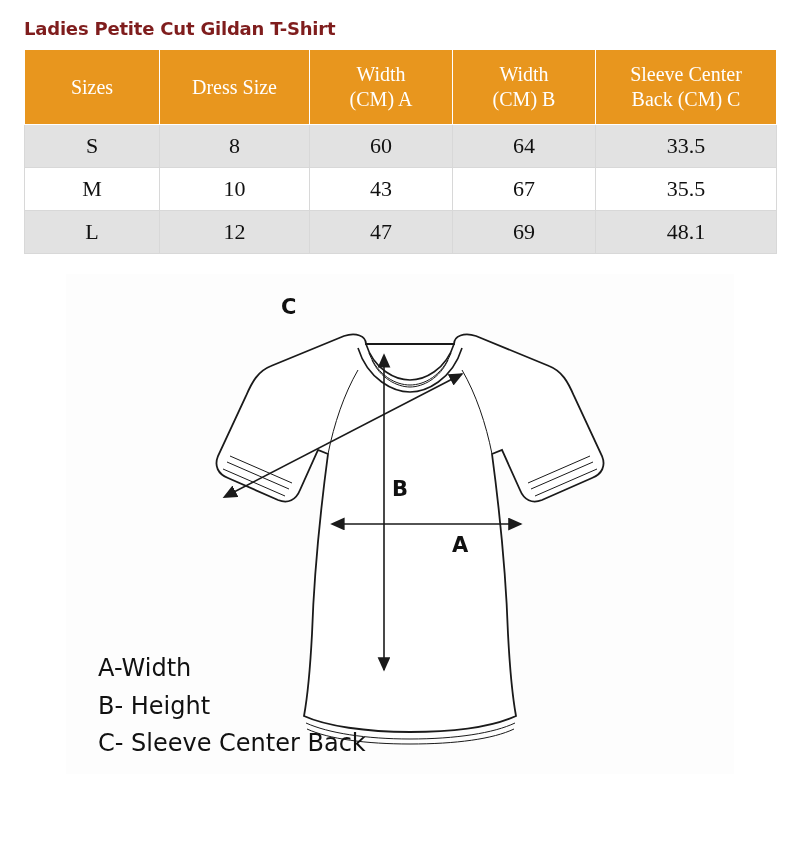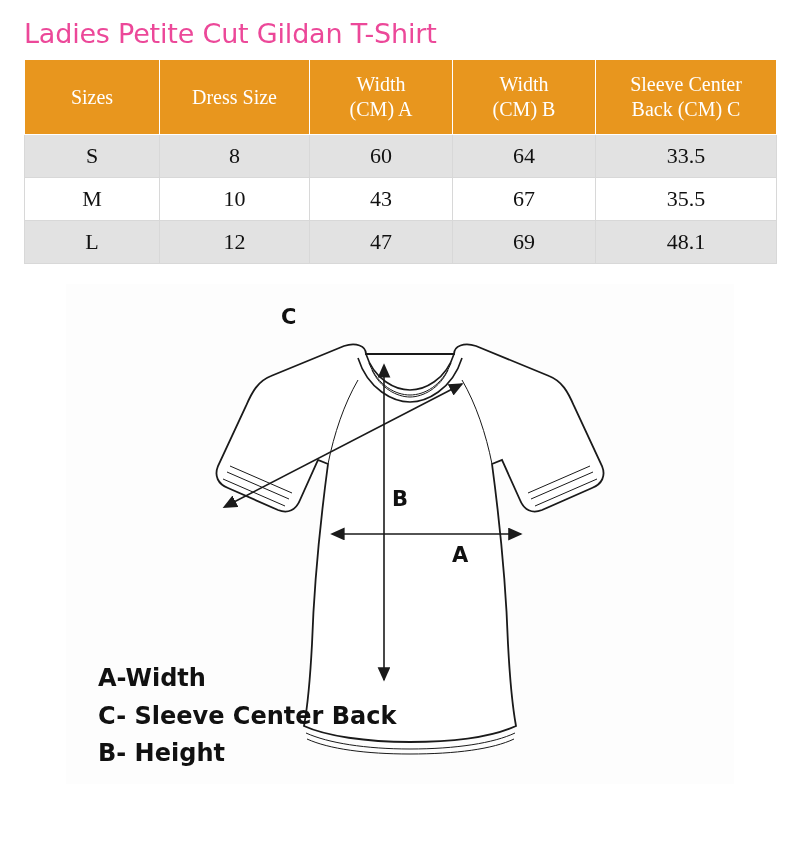--- a/index.html
+++ b/index.html
@@ -10,23 +10,23 @@
   body {
     width: 800px;
     height: 857px;
     font-family: "DejaVu Sans", sans-serif;
     color: #111111;
     position: relative;
     overflow: hidden;
   }
 
   .page-title {
-    font-size: 27px;
-    font-weight: normal;
-    color: #ec4899;
+    font-size: 18px;
+    font-weight: bold;
+    color: #7f1d1d;
     margin: 18px 0 10px 24px;
     letter-spacing: -0.2px;
   }
 
   .size-table {
     border-collapse: collapse;
     width: 752px;
     margin-left: 24px;
     table-layout: fixed;
     font-family: Liberation Serif, serif;
@@ -72,21 +72,21 @@
   }
 
   .legend {
     position: absolute;
     left: 32px;
     bottom: 12px;
     font-size: 24px;
     line-height: 1.55;
     color: #111111;
   }
-  .legend div { white-space: pre; font-weight: bold; }
+  .legend div { white-space: pre; }
 
   svg { display: block; }
   .shirt-line {
     fill: none;
     stroke: #1a1a1a;
     stroke-width: 1.6;
   }
   .shirt-fill {
     fill: #ffffff;
     stroke: #1a1a1a;
@@ -247,16 +247,16 @@
 
     <path class="measure" d="M 318 92 L 318 396" marker-start="url(#arrowStart2)" marker-end="url(#arrowEnd2)"></path>
     <text class="meas-label" x="326" y="222">B</text>
 
     <path class="measure" d="M 277 250 L 455 250" marker-start="url(#arrowStart2)" marker-end="url(#arrowEnd2)"></path>
     <text class="meas-label" x="386" y="278">A</text>
   </svg>
 
   <div class="legend">
     <div>A-Width</div>
+    <div>B- Height</div>
     <div>C- Sleeve Center Back</div>
-    <div>B- Height</div>
   </div>
 </div>
 
 </body></html>

